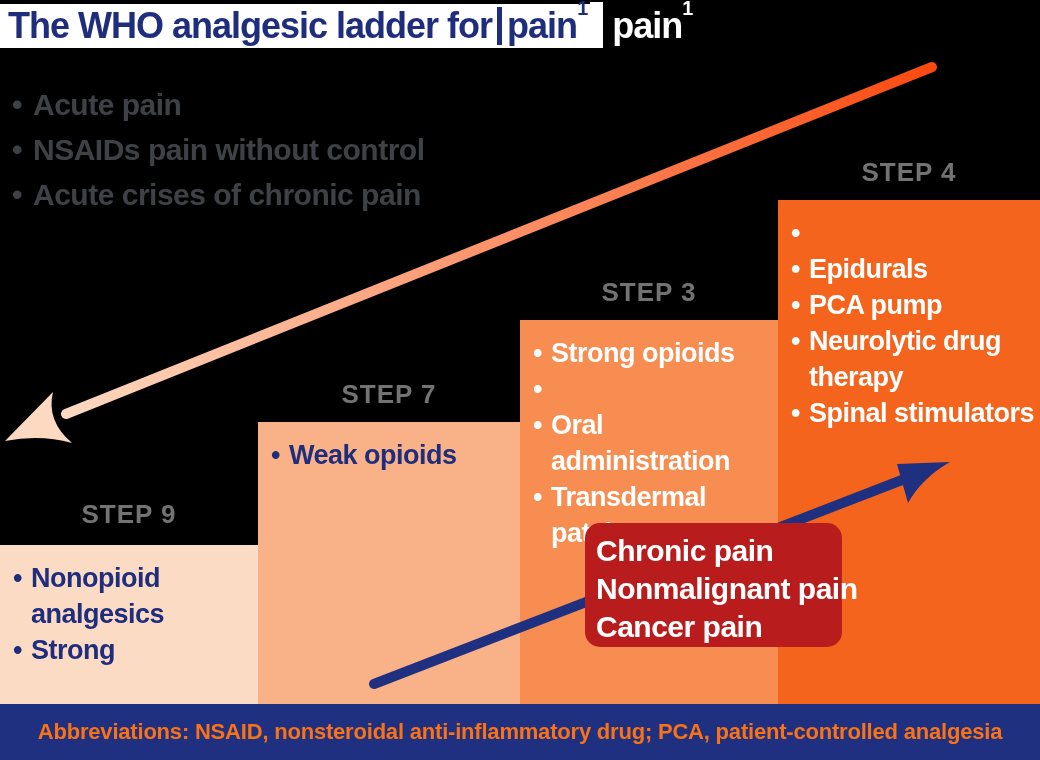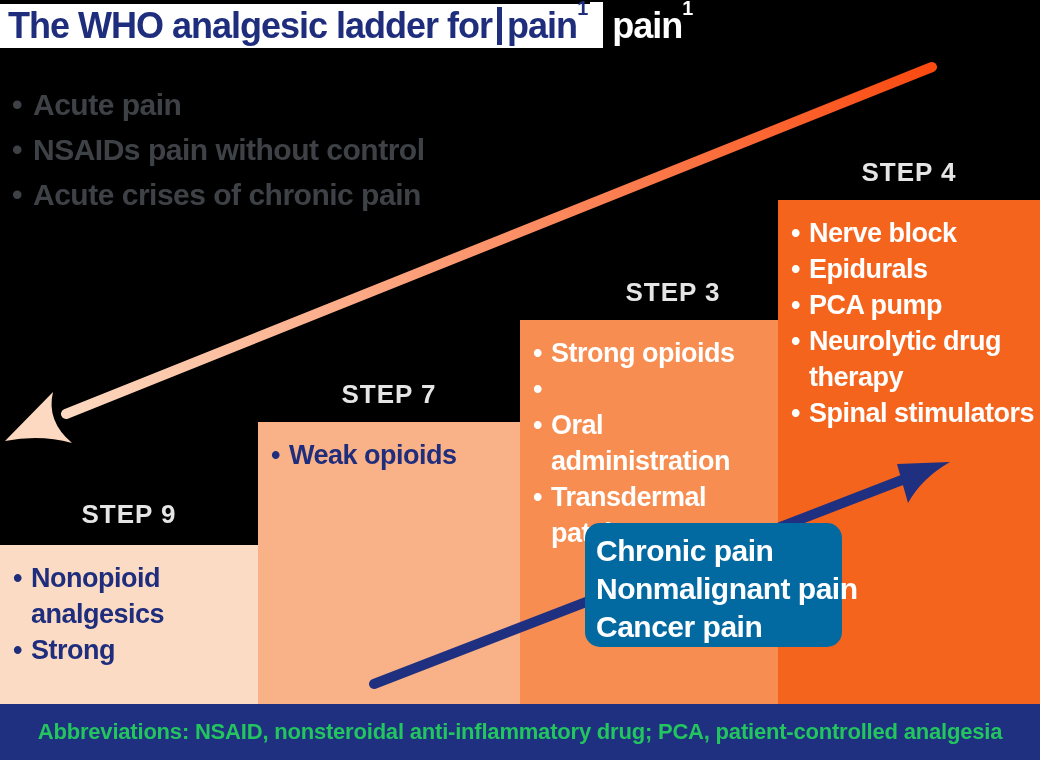--- a/index.html
+++ b/index.html
@@ -15,46 +15,46 @@
   .title-text sup,.title-dup sup{font-size:0.55em;position:relative;top:-0.5em;line-height:0;}
   .caret-navy{width:5px;height:38px;background:#1f2d7d;margin:0 5px;align-self:center;}
   .caret-white{width:13px;height:46px;background:#fff;margin-top:2px;}
   .title-dup{font-size:36px;color:#fff;letter-spacing:-1px;line-height:44px;margin-left:9px;white-space:nowrap;}
   
   .intro{position:absolute;left:12px;top:82px;z-index:2;}
   .intro ul{list-style:none;margin:0;padding:0;}
   .intro li{display:flex;gap:11px;color:#3e4247;font-size:30px;line-height:45px;letter-spacing:-0.5px;}
   .intro .dot{flex-shrink:0;}
   
-  .step-label{position:absolute;font-size:26px;color:#e5e5e5;text-align:center;letter-spacing:1px;z-index:2;}
+  .step-label{position:absolute;font-size:26px;color:#737373;text-align:center;letter-spacing:1px;z-index:2;}
   #label-1{left:0;width:258px;top:499px;}
   #label-2{left:258px;width:262px;top:379px;}
-  #label-3{left:544px;width:258px;top:277px;}
+  #label-3{left:520px;width:258px;top:277px;}
   #label-4{left:778px;width:262px;top:157px;}
   
   .step-box{position:absolute;z-index:1;}
   #box-1{left:0;top:545px;width:258px;height:159px;background:#fcdbc5;}
   #box-2{left:258px;top:422px;width:262px;height:282px;background:#f9b287;}
   #box-3{left:520px;top:320px;width:258px;height:384px;background:#f78d50;}
   #box-4{left:778px;top:200px;width:262px;height:504px;background:#f5641d;}
   .step-box ul{list-style:none;margin:0;padding:15px 6px 0 13px;}
   .step-box li{display:flex;gap:9px;font-size:27px;line-height:36px;letter-spacing:-0.5px;}
   .step-box .dot{flex-shrink:0;}
   .navy-items li{color:#1f2d7d;}
   .white-items li{color:#fff;}
   
   #arrows{position:absolute;left:0;top:0;z-index:3;pointer-events:none;}
   
-  .callout{position:absolute;left:585px;top:523px;width:257px;height:124px;background:#0369a1;
+  .callout{position:absolute;left:585px;top:523px;width:257px;height:124px;background:#b91c1c;
     border-radius:15px;box-sizing:border-box;padding:9px 0 0 11px;z-index:4;}
   .callout div{color:#fff;font-size:30px;line-height:38px;letter-spacing:-0.5px;white-space:nowrap;}
   
   .footer{position:absolute;left:0;top:704px;width:1040px;height:56px;background:#1f3080;
     display:flex;align-items:center;justify-content:center;z-index:4;}
-  .footer span{color:#22c55e;font-size:22px;letter-spacing:-0.2px;white-space:nowrap;}
+  .footer span{color:#f97316;font-size:22px;letter-spacing:-0.2px;white-space:nowrap;}
 </style>
 </head>
 <body>
 
 <div id="canvas">
 
   <div class="title-row">
     <div class="title-strip">
       <span class="title-text">The WHO analgesic ladder for</span>
       <span class="caret-navy"></span>
@@ -122,21 +122,20 @@
       <li>
           <span class="dot">•</span>
           <span>Transdermal patch</span>
         </li>
     </ul>
   </div>
   <div class="step-box" id="box-4">
     <ul class="white-items">
       <li>
           <span class="dot">•</span>
-          <span>Nerve block</span>
         </li>
       <li>
           <span class="dot">•</span>
           <span>Epidurals</span>
         </li>
       <li>
           <span class="dot">•</span>
           <span>PCA pump</span>
         </li>
       <li>

